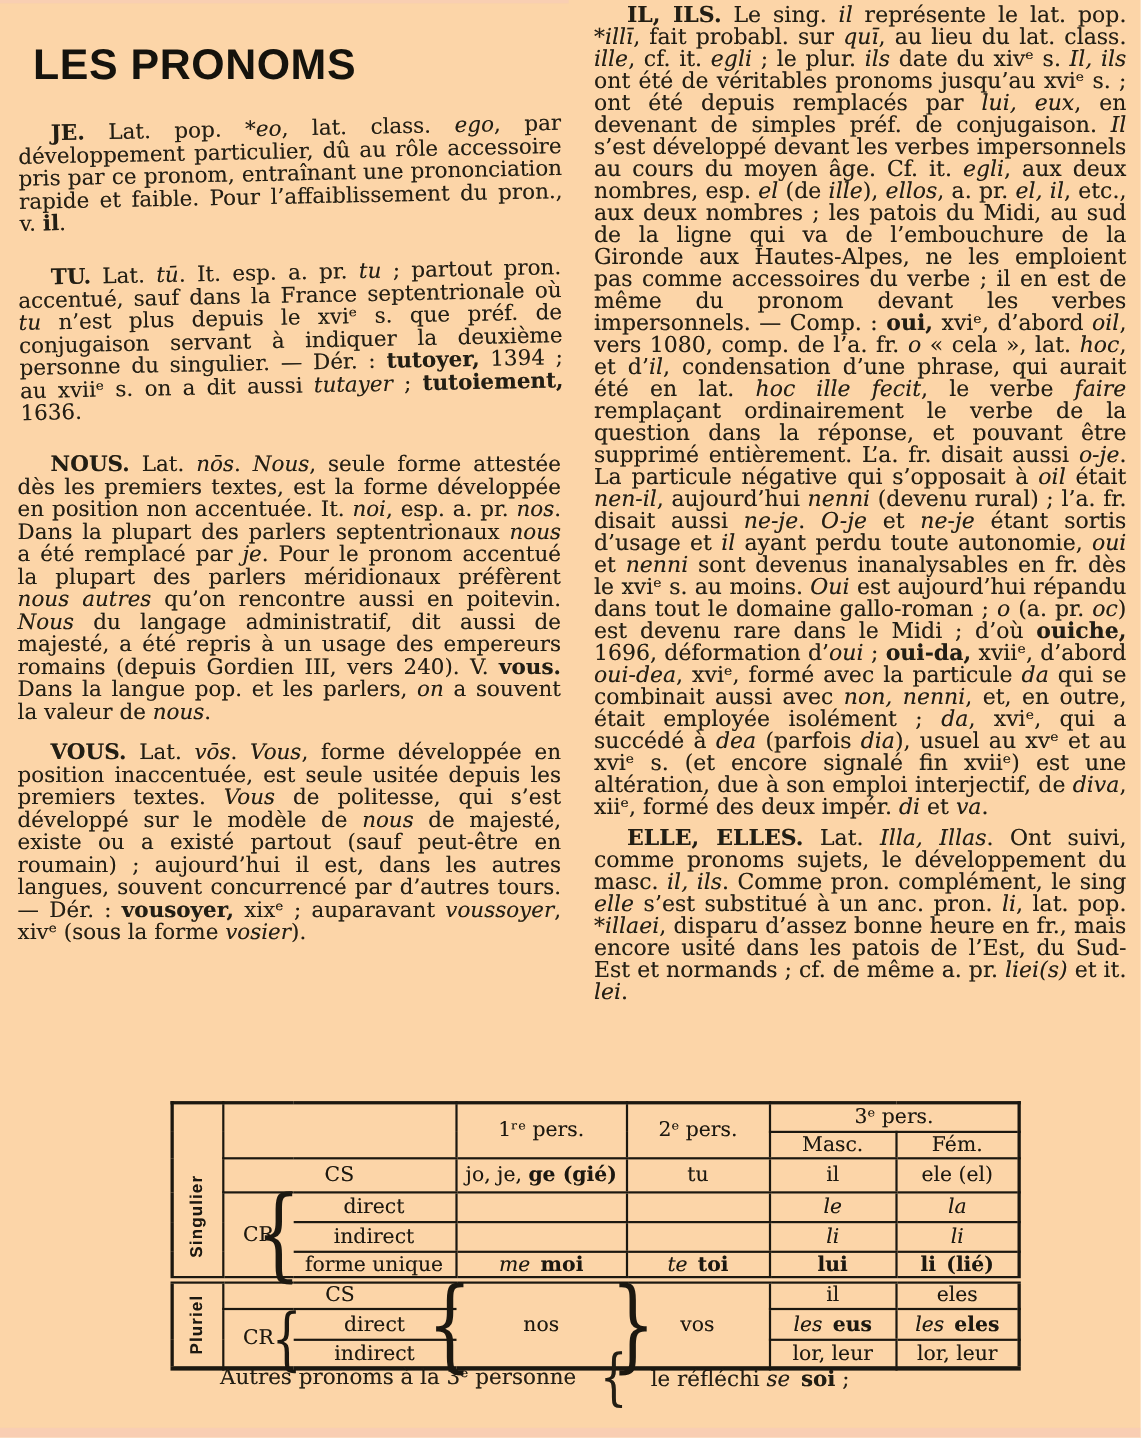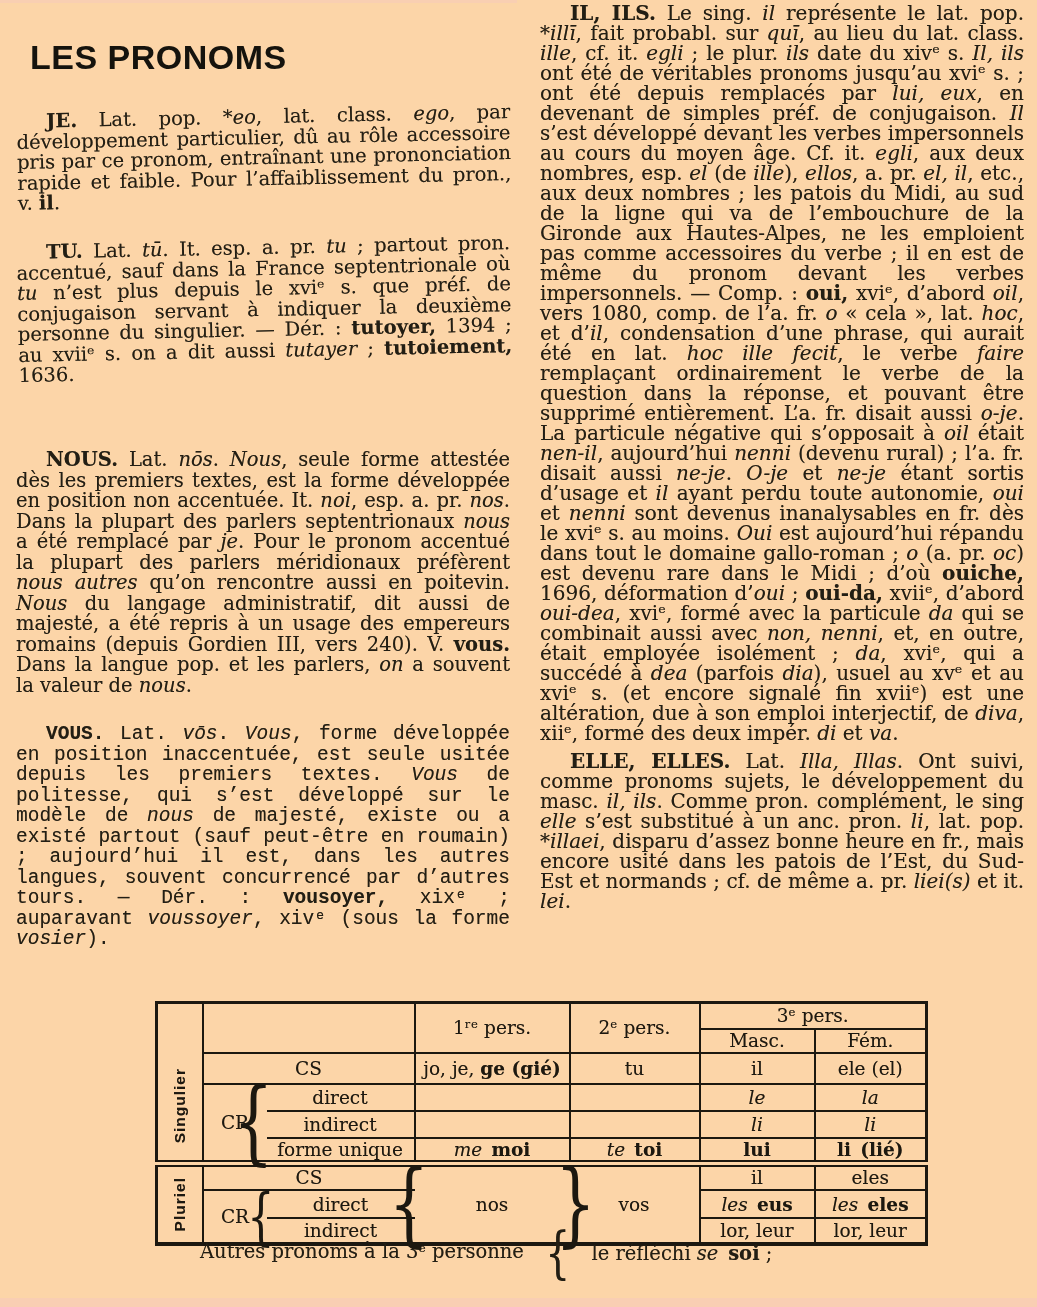--- a/index.html
+++ b/index.html
@@ -7,37 +7,37 @@
     position:relative;
     width:1037px;height:1307px;
     background:#fcd5a8;
     overflow:hidden;
     font-family:"DejaVu Serif","DejaVu Sans",serif;
     color:#221e14;
   }
   .title{
     position:absolute;left:30px;top:38px;margin:0;
     font-family:"Liberation Sans","DejaVu Sans",sans-serif;
-    font-weight:bold;font-size:34px;letter-spacing:.5px;
+    font-weight:bold;font-size:39px;letter-spacing:.5px;
     color:#15130d;
   }
   .col{position:absolute;}
   .col-left{left:16px;top:112px;width:494px;}
   .col-right{left:540px;top:3px;width:484px;}
   .entry{
     margin:0;text-align:justify;text-indent:30px;
     font-size:19.5px;line-height:20.5px;
     hyphens:auto;-webkit-hyphens:auto;
     text-shadow:0 0 .5px rgba(30,20,5,.45);
   }
   .col-right .entry{font-size:20px;line-height:20px;}
   .skew{transform:rotate(-1.15deg);transform-origin:left top;}
   .gap-tu{margin-top:28px;}
-  .gap-nous{margin-top:64px;}
-  .gap-vous{margin-top:28px;font-family:Liberation Mono, monospace;}
+  .gap-nous{margin-top:26px;}
+  .gap-vous{margin-top:16px;}
   .gap-elle{margin-top:8px;}
   .rt-b{font-weight:bold;}
   .rt-i{font-style:italic;}
 
   
   .tbl{
     position:absolute;left:155px;top:1001px;
     border-collapse:collapse;table-layout:fixed;
     font-size:18.5px;color:#1c1810;
     border:3px solid #1c1810;border-bottom-width:4px;

